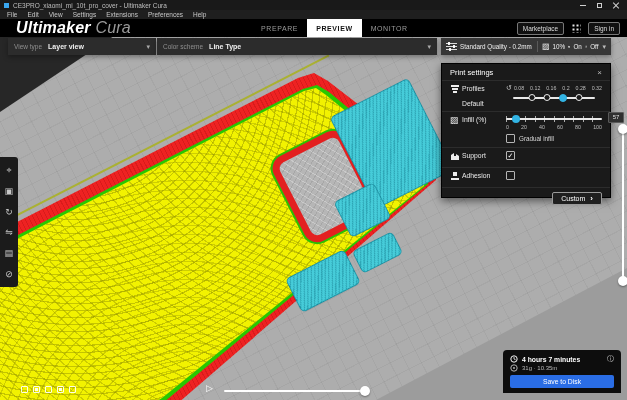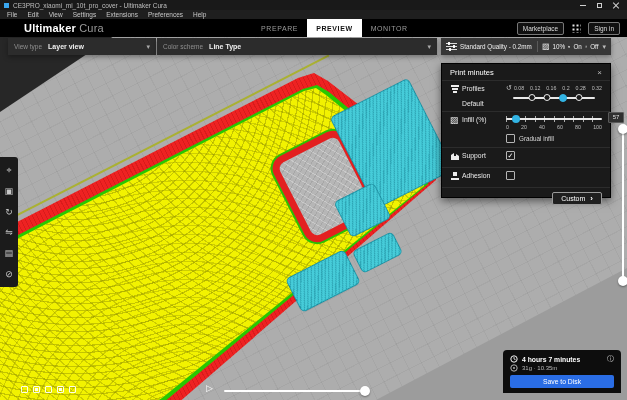--- a/index.html
+++ b/index.html
@@ -18,21 +18,21 @@
   .wclose { position:relative; width:6px; height:6px; }
   .wclose:before,.wclose:after { content:""; position:absolute; left:-1px; top:2.5px; width:8px; height:1px; background:#cfcfcf; }
   .wclose:before { transform:rotate(45deg);} .wclose:after { transform:rotate(-45deg);}
 
   .menubar { position:absolute; left:0; top:10px; width:627px; height:9px; background:#1f1f1f;
              display:flex; align-items:center; z-index:9; padding-left:2px;}
   .menubar span { font-size:6.5px; color:#c8c8c8; padding:0 5px; cursor:default; }
 
   .header { position:absolute; left:0; top:19px; width:627px; height:18px; background:#000;
             display:flex; align-items:center; z-index:9; }
-  .logo { margin-left:24px; font-size:11px; color:#fff; letter-spacing:.2px; }
+  .logo { margin-left:16px; font-size:16px; color:#fff; letter-spacing:.2px;font-style:italic; }
   .logo .lt { color:#9a9a9a; font-weight:400; }
   .logo .bd { font-weight:bold; }
   .tabs { position:absolute; left:252px; top:0; height:18px; display:flex; align-items:center; }
   .tab { font-size:7px; letter-spacing:.6px; color:#9a9a9a; padding:4px 9px; height:18px; display:flex; align-items:center;}
   .tab.active { background:#fff; color:#111; font-weight:bold; }
   .hright { margin-left:auto; display:flex; align-items:center; gap:7px; padding-right:7px; }
   .hbtn { font-size:6.5px; color:#ddd; border:1px solid #777; border-radius:2px; padding:2px 5px; background:#111; }
   .gridico { width:10px; height:10px;
      background-image:radial-gradient(circle, #e8e8e8 1px, transparent 1.3px);
      background-size:4px 4px; background-position:0.5px 0.5px; }
@@ -287,21 +287,21 @@
     <span class="mini">On</span>
     <svg width="9" height="9" viewBox="0 0 10 10">
         <path d="M3 2h4v4H3z M1 8h8v1.5H1z" fill="#eee"></path>
       </svg>
     <span class="mini">Off</span>
     <span class="chev">▾</span>
   </div>
 
   <div class="panel">
     <div class="p-head">
-      <span class="t">Print minutes</span>
+      <span class="t">Print settings</span>
       <span class="x">×</span>
     </div>
 
     <div class="p-row">
       <div class="p-ico">
         <svg width="10" height="10" viewBox="0 0 10 10">
             <path d="M1 1h8v2H1z M2 4h6v2H2z M3 7h4v2H3z" fill="#eee"></path>
           </svg>
       </div>
       <div class="p-lab">

